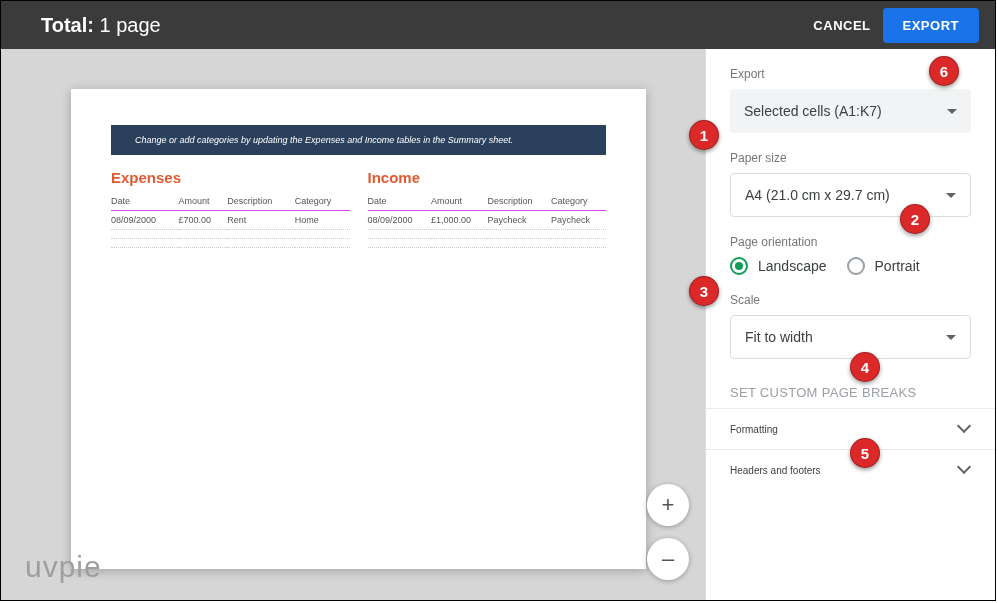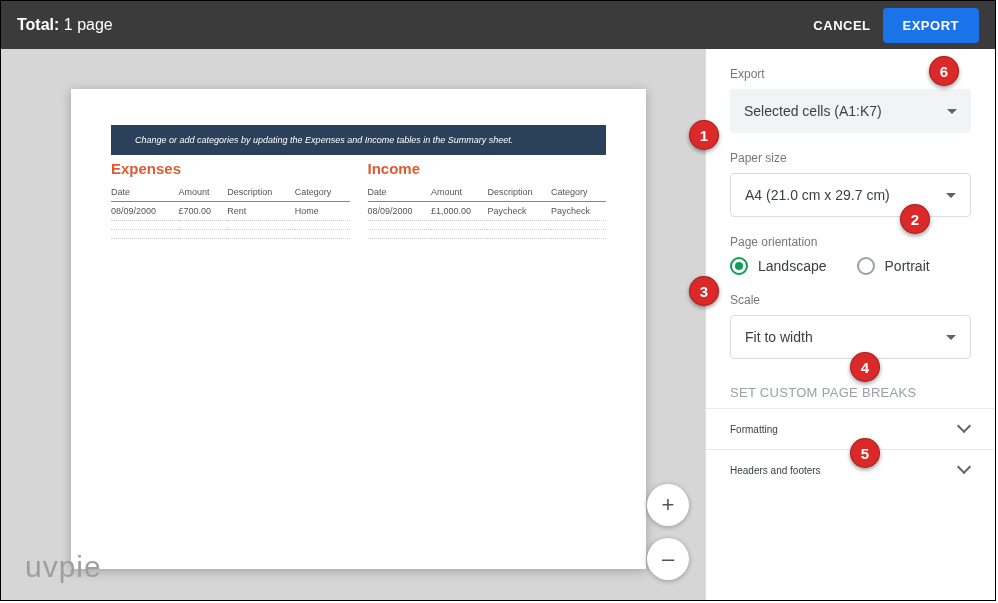--- a/index.html
+++ b/index.html
@@ -1,47 +1,47 @@
 <!DOCTYPE html>
 <html><head>
 <meta charset="utf-8">
 <style>
   * { box-sizing: border-box; margin: 0; padding: 0; }
   body { font-family: Arial, Helvetica, sans-serif; background: #fff; width: 998px; height: 603px; overflow: hidden; position: relative; }
   .frame { position: absolute; top:0; left:0; width: 996px; height: 601px; border: 1px solid #000; }
   
   .topbar { position:absolute; top:0; left:0; right:0; height:48px; background:#3b3b3b; display:flex; align-items:center; justify-content:space-between; padding:0 16px; color:#fff; }
-  .topbar-left { font-size:16px; }
+  .topbar-left { font-size:20px;margin-left:24px; }
   .topbar-left b { font-weight:700; }
   .topbar-right { display:flex; align-items:center; }
   .cancel-btn { color:#fff; font-weight:700; font-size:13px; letter-spacing:0.5px; cursor:pointer; padding:8px 12px; }
   .export-btn { background:#1a73e8; color:#fff; font-weight:700; font-size:13px; letter-spacing:0.5px; padding:10px 20px; border-radius:4px; cursor:pointer; }
 
   .content { position:absolute; top:48px; left:0; right:0; bottom:0; display:flex; }
   .preview-area { flex:1; background:#d6d6d6; position:relative; }
   .page { position:absolute; top:40px; left:70px; width:575px; height:480px; background:#fff; box-shadow:0 2px 10px rgba(0,0,0,0.25); padding:36px 40px 40px 40px; }
   .banner { background:#2a405b; color:#fff; font-size:9px; font-style:italic; padding:10px 24px; }
-  .section-row { display:flex; gap:18px; margin-top:5px; }
+  .section-row { display:flex; gap:18px; margin-top:14px; }
   .section { flex:1; }
   .section h3 { color:#e05b32; font-size:15px; font-weight:700; margin-bottom:6px; }
   .mini-table { width:100%; font-size:9px; border-collapse:collapse; }
   .mini-table th { text-align:left; font-weight:400; color:#555; border-bottom:1px solid #d946ef; padding:4px 0; }
   .mini-table td { padding:4px 0; border-bottom:1px dotted #ccc; color:#555; }
   
   .zoom-controls { position:absolute; right:16px; bottom:20px; display:flex; flex-direction:column; gap:12px; }
   .zoom-btn { width:42px; height:42px; border-radius:50%; background:#fff; box-shadow:0 1px 5px rgba(0,0,0,0.3); display:flex; align-items:center; justify-content:center; font-size:22px; color:#555; cursor:pointer; }
 
   .sidebar { width:290px; background:#fff; border-left:1px solid #ddd; padding:18px 24px 0 24px; overflow:hidden; position:relative; }
   .group { margin-bottom:18px; }
   .group-label { font-size:12px; color:#777; margin-bottom:8px; }
   .select { border:1px solid #dadce0; border-radius:4px; height:44px; display:flex; align-items:center; justify-content:space-between; padding:0 14px; font-size:14px; color:#3c4043; cursor:pointer; }
   .select.filled { background:#f1f3f4; border:none;gap:44px; }
   .caret { width:0; height:0; border-left:5px solid transparent; border-right:5px solid transparent; border-top:5px solid #5f6368; }
   
-  .radio-row { display:flex; gap:30px; align-items:center; margin-top:4px; }
+  .radio-row { display:flex; gap:20px; align-items:center; margin-top:4px; }
   .radio-item { display:flex; align-items:center; gap:10px; font-size:14px; color:#3c4043; cursor:pointer; }
   .radio-circle { width:18px; height:18px; border-radius:50%; border:2px solid #9aa0a6; position:relative; }
   .radio-circle.checked { border-color:#0f9d58; }
   .radio-circle.checked::after { content:''; position:absolute; top:3px; left:3px; width:8px; height:8px; border-radius:50%; background:#0f9d58; }
   
   .link-row { font-size:13px; font-weight:500; letter-spacing:0.3px; color:#9aa0a6; padding:8px 0; }
   
   .expando { border-top:1px solid #e8eaed; margin:0 -24px; padding:14px 24px; display:flex; align-items:center; justify-content:space-between; font-size:10px; color:#3c4043; cursor:pointer; }
   .chevron-down { width:12px; height:12px; }
   .chevron-down::before { content:''; display:block; width:8px; height:8px; border-right:2px solid #5f6368; border-bottom:2px solid #5f6368; transform:rotate(45deg); margin-top:-2px; }

